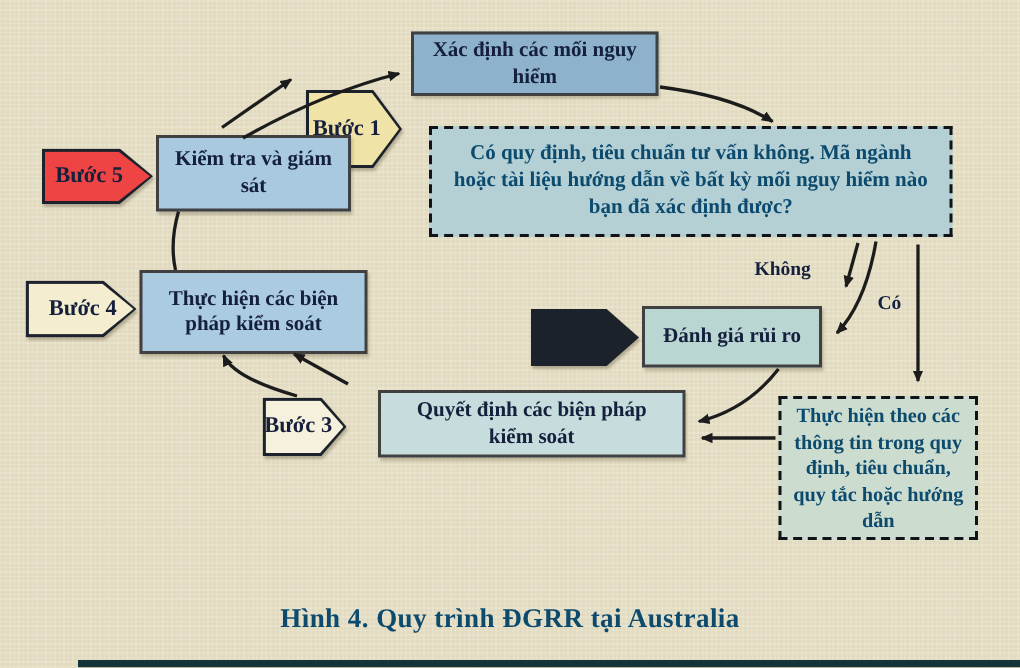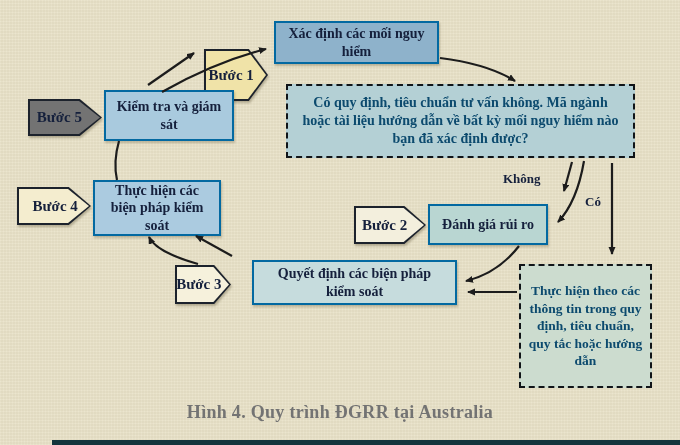--- a/index.html
+++ b/index.html
@@ -8,21 +8,21 @@
     font-family:"Liberation Serif", serif;
     background:#e9e2c8;
   }
   .texture{
     position:absolute;inset:0;pointer-events:none;
     background:
       repeating-linear-gradient(0deg, rgba(255,255,255,.06) 0 1px, rgba(0,0,0,.02) 1px 3px),
       repeating-linear-gradient(90deg, rgba(255,255,255,.05) 0 1px, rgba(0,0,0,.015) 1px 3px);
   }
   .box{
-    position:absolute;border:2px solid #0369a1;box-sizing:border-box;
+    position:absolute;border:2px solid #404040;box-sizing:border-box;
     display:flex;align-items:center;justify-content:center;text-align:center;
     font-weight:bold;color:#15203c;line-height:1.25;
     box-shadow:1px 2px 2px rgba(60,50,20,.25);
   }
   .dashed{
     position:absolute;border:2px dashed #101418;box-sizing:border-box;
     display:flex;align-items:center;justify-content:center;text-align:center;
     font-weight:bold;color:#0c4a6e;line-height:1.3;
   }
   .pent{position:absolute;filter:drop-shadow(1px 2px 1px rgba(60,50,20,.3));}
@@ -35,88 +35,85 @@
     clip-path:polygon(0 0,70% 0,100% 50%,70% 100%,0 100%);
     display:flex;align-items:center;justify-content:center;
   }
   .pent .lbl{
     font-weight:bold;color:#15203c;font-size:15px;
     padding-right:16%;white-space:nowrap;
   }
   .edge-label{position:absolute;font-weight:bold;color:#15203c;font-size:13px;}
   .caption{
     position:absolute;left:0;top:402px;width:680px;text-align:center;
-    font-weight:bold;color:#737373;font-size:18px;letter-spacing:.3px;
+    font-weight:bold;color:#0c4a6e;font-size:18px;letter-spacing:.3px;
   }
   .scan-edge{position:absolute;left:52px;top:440px;width:628px;height:5px;background:#14343c;}
   svg.arrows{position:absolute;left:0;top:0;pointer-events:none;}
 </style>
 </head>
 <body style="background: rgb(233, 226, 200);">
 
 <div class="texture"></div>
 
-<div class="pent" style="left:204px;top:23px;width:64px;height:52px;margin-top:26px;">
+<div class="pent" style="left:204px;top:34px;width:64px;height:52px;margin-top:26px;">
   <div class="shell"></div>
   <div class="fill" style="background: rgb(240, 227, 168);">
     <span class="lbl">Bước 1</span>
   </div>
 </div>
 <div class="box" style="left: 274px; top: 21px; width: 165px; height: 43px; font-size: 14px; padding: 0px 10px; background: rgb(142, 178, 203);">
   <span>Xác định các mối nguy hiểm</span>
 </div>
 
 <div class="pent" style="left:28px;top:99px;width:74px;height:37px;">
   <div class="shell"></div>
-  <div class="fill" style="background: #737373;">
+  <div class="fill" style="background: #ef4444;">
     <span class="lbl">Bước 5</span>
   </div>
 </div>
 <div class="box" style="left: 104px; top: 90px; width: 130px; height: 51px; font-size: 14px; padding: 0px 8px; background: rgb(169, 202, 222); justify-content: center;">
   <span>Kiểm tra và giám sát</span>
 </div>
 
 <div class="dashed" style="left: 286px; top: 84px; width: 349px; height: 74px; font-size: 14px; padding: 2px 12px; background: rgb(180, 208, 213);">
   <span>Có quy định, tiêu chuẩn tư vấn không. Mã ngành hoặc tài liệu hướng dẫn về bất kỳ mối nguy hiểm nào bạn đã xác định được?</span>
 </div>
 
 <div class="edge-label" style="left:503px;top:171px;">Không</div>
 <div class="edge-label" style="left:585px;top:194px;">Có</div>
 
 <div class="pent" style="left:354px;top:206px;width:72px;height:38px;">
   <div class="shell"></div>
-  <div class="fill" style="background: rgb(243, 239, 221);">
-    <span class="lbl">Bước 2</span>
-  </div>
 </div>
 <div class="box" style="left: 428px; top: 204px; width: 120px; height: 41px; font-size: 14px; background: rgb(185, 214, 210);">
   <span>Đánh giá rủi ro</span>
 </div>
 
 <div class="pent" style="left:17px;top:187px;width:74px;height:38px;">
   <div class="shell"></div>
   <div class="fill" style="background: rgb(244, 237, 207); justify-content: flex-end;">
     <span class="lbl">Bước 4</span>
   </div>
 </div>
-<div class="box" style="left: 93px; top: 180px; width: 128px; height: 56px; font-size: 14px; padding: 0px 6px; background: rgb(171, 203, 224);">
+<div class="box" style="left: 93px; top: 180px; width: 152px; height: 56px; font-size: 14px; padding: 0px 6px; background: rgb(171, 203, 224);">
   <span>Thực hiện các biện pháp kiểm soát</span>
 </div>
 
 <div class="pent" style="left:175px;top:265px;width:56px;height:39px;">
   <div class="shell"></div>
   <div class="fill" style="background: rgb(246, 241, 220);">
     <span class="lbl">Bước 3</span>
   </div>
 </div>
 <div class="box" style="left: 252px; top: 260px; width: 205px; height: 45px; font-size: 14px; padding: 0px 8px; background: rgb(198, 220, 221);">
   <span>Quyết định các biện pháp kiểm soát</span>
 </div>
 
-<div class="dashed" style="left: 519px; top: 264px; width: 133px; height: 124px; font-size: 13.5px; padding: 2px 6px; background: rgb(204, 220, 207);">
+<div class="dashed" style="left: 519px; top: 264px; width: 133px; height: 96px; font-size: 13.5px; padding: 2px 6px; background: rgb(204, 220, 207);">
   <span>Thực hiện theo các thông tin trong quy định, tiêu chuẩn, quy tắc hoặc hướng dẫn</span>
 </div>
 
 <svg class="arrows" width="680" height="445" viewBox="0 0 680 445">
   <defs>
     <marker id="ah" markerWidth="9" markerHeight="8" refX="7" refY="3.5" orient="auto" markerUnits="userSpaceOnUse">
       <path d="M0,0 L8,3.5 L0,7 Z" fill="#1c1c1c"></path>
     </marker>
   </defs>
   <g stroke="#1c1c1c" stroke-width="2.2" fill="none">

